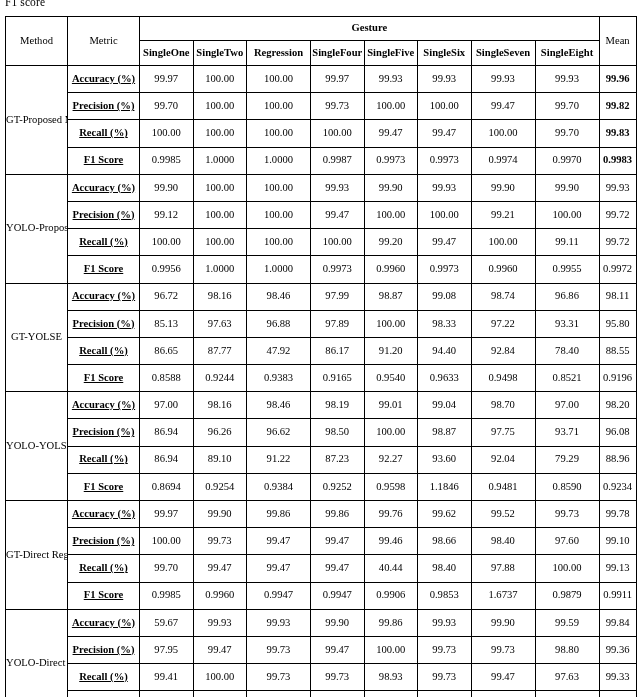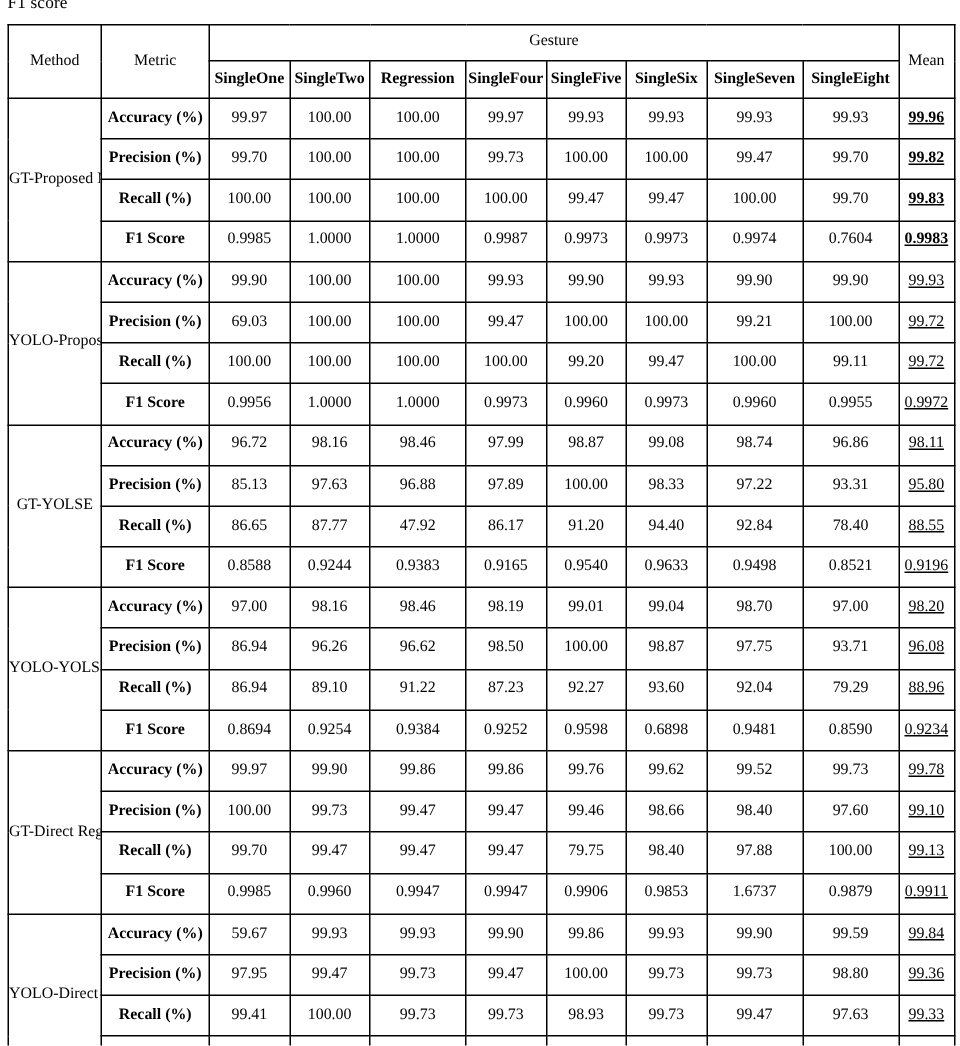--- a/index.html
+++ b/index.html
@@ -48,37 +48,38 @@
     font-size: 10.6px;
     line-height: 12.5px;
     padding: 0;
     overflow: hidden;
     white-space: nowrap;
   }
   
   tr.hdr-top th { height: 23px; }
   tr.hdr-sub th { height: 24px; font-weight: bold; }
   th.hdr-method, th.hdr-metric, th.hdr-mean { font-weight: normal; font-size: 11.2px; font-family: Liberation Serif, serif; }
-  th.hdr-gesture { font-weight: normal; font-size: 11.2px; }
+  th.hdr-gesture { font-weight: bold; font-size: 11.2px; }
   th.hdr-gcol { font-weight: normal; font-size: 11px; }
 
   
   td.method-cell {
     font-size: 11px;
     line-height: 12.6px;
     font-weight: normal;
     white-space: normal;
     padding: 0 2px;
   }
   td.metric-cell {
     font-weight: bold;
     font-size: 10.8px;
+    text-decoration: underline;
   }
   td.val { font-size: 10.8px; }
-  td.mean-cell { font-size: 10.8px; text-decoration: underline; }
+  td.mean-cell { font-size: 10.8px; }
   td.mean-cell.bold { font-weight: bold; }
 
   tr.data-row td { height: 26.2px; }
 
   
   tr.block-start td { border-top: 1.6px solid #000; }
   tr.hdr-sub th { border-bottom: 1.6px solid #000; }
 
   
   col.c-method { width: 62px; }
@@ -167,39 +168,39 @@
           </tr>
           <tr class="data-row">
             <td class="metric-cell">F1 Score</td>
             <td class="val">0.9985</td>
             <td class="val">1.0000</td>
             <td class="val">1.0000</td>
             <td class="val">0.9987</td>
             <td class="val">0.9973</td>
             <td class="val">0.9973</td>
             <td class="val">0.9974</td>
-            <td class="val">0.7604</td>
+            <td class="val">0.9970</td>
             <td class="mean-cell bold">0.9983</td>
           </tr>
           <tr class="data-row block-start">
             <td class="method-cell" rowspan="4">YOLO-Proposed Method</td>
             <td class="metric-cell">Accuracy (%)</td>
             <td class="val">99.90</td>
             <td class="val">100.00</td>
             <td class="val">100.00</td>
             <td class="val">99.93</td>
             <td class="val">99.90</td>
             <td class="val">99.93</td>
             <td class="val">99.90</td>
             <td class="val">99.90</td>
             <td class="mean-cell">99.93</td>
           </tr>
           <tr class="data-row">
             <td class="metric-cell">Precision (%)</td>
-            <td class="val">69.03</td>
+            <td class="val">99.12</td>
             <td class="val">100.00</td>
             <td class="val">100.00</td>
             <td class="val">99.47</td>
             <td class="val">100.00</td>
             <td class="val">100.00</td>
             <td class="val">99.21</td>
             <td class="val">100.00</td>
             <td class="mean-cell">99.72</td>
           </tr>
           <tr class="data-row">
@@ -312,21 +313,21 @@
             <td class="val">79.29</td>
             <td class="mean-cell">88.96</td>
           </tr>
           <tr class="data-row">
             <td class="metric-cell">F1 Score</td>
             <td class="val">0.8694</td>
             <td class="val">0.9254</td>
             <td class="val">0.9384</td>
             <td class="val">0.9252</td>
             <td class="val">0.9598</td>
-            <td class="val">0.6898</td>
+            <td class="val">1.1846</td>
             <td class="val">0.9481</td>
             <td class="val">0.8590</td>
             <td class="mean-cell">0.9234</td>
           </tr>
           <tr class="data-row block-start">
             <td class="method-cell" rowspan="4">GT-Direct Regression</td>
             <td class="metric-cell">Accuracy (%)</td>
             <td class="val">99.97</td>
             <td class="val">99.90</td>
             <td class="val">99.86</td>
@@ -348,21 +349,21 @@
             <td class="val">98.40</td>
             <td class="val">97.60</td>
             <td class="mean-cell">99.10</td>
           </tr>
           <tr class="data-row">
             <td class="metric-cell">Recall (%)</td>
             <td class="val">99.70</td>
             <td class="val">99.47</td>
             <td class="val">99.47</td>
             <td class="val">99.47</td>
-            <td class="val">79.75</td>
+            <td class="val">40.44</td>
             <td class="val">98.40</td>
             <td class="val">97.88</td>
             <td class="val">100.00</td>
             <td class="mean-cell">99.13</td>
           </tr>
           <tr class="data-row">
             <td class="metric-cell">F1 Score</td>
             <td class="val">0.9985</td>
             <td class="val">0.9960</td>
             <td class="val">0.9947</td>

